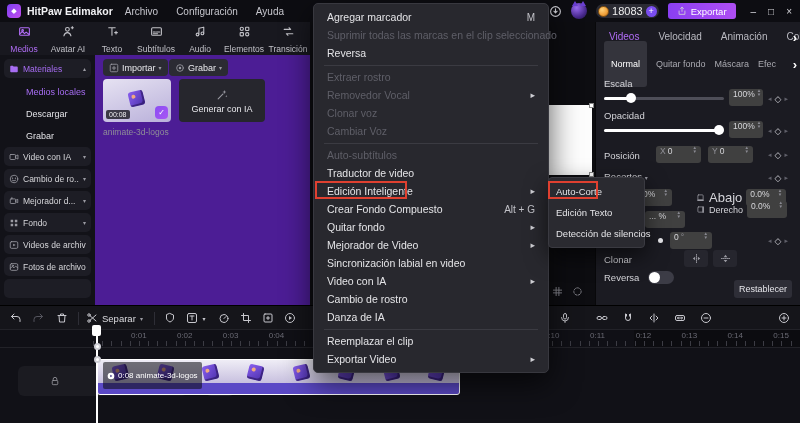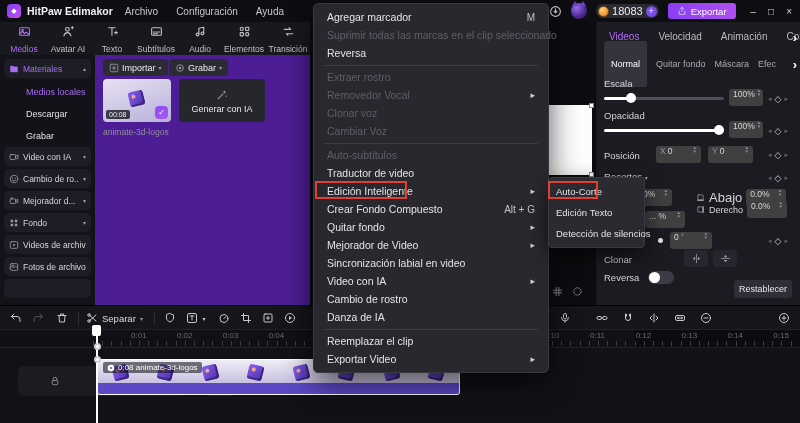--- a/index.html
+++ b/index.html
@@ -106,21 +106,21 @@
   #tracks{position:absolute;left:0;top:347px;width:800px;height:76px;background:#111117;border-top:1px solid #222228}
   #track-ctl{position:absolute;left:18px;top:18px;width:170px;height:30px;background:#1b1b21;border-radius:6px}
   .tc-ic{position:absolute;top:15px;transform:translate(-50%,-50%);color:#8f8f96;display:flex}
   #portada{position:absolute;left:205px;top:18px;width:30px;height:30px;background:#24242b;border-radius:6px;
            display:flex;align-items:center;justify-content:center;font-size:7.5px;color:#cfcfd4;overflow:hidden}
   #clip{position:absolute;left:97px;top:11px;width:363px;height:36px;border:1.5px solid #fff;border-radius:3px;overflow:hidden;background:#dcd8ea}
   #clip-thumbs{position:absolute;left:0;top:0;width:100%;height:24px;display:flex;align-items:center;justify-content:space-around;
                background:linear-gradient(180deg,#efedf6,#c6bede)}
   #clip-bar{position:absolute;left:0;bottom:0;width:100%;height:11px;background:#5b49c6}
   #clip-pill{position:absolute;left:5px;top:2px;display:flex;align-items:center;gap:3px;background:rgba(10,10,14,.55);
-             border-radius:2px;padding:1px 4px;font-size:8px;color:#fff;z-index:3}
+             border-radius:2px;padding:9px 4px;font-size:8px;color:#fff;z-index:3}
   #playhead{position:absolute;left:96px;top:325px;width:2px;height:98px;background:#fff;z-index:20}
   #ph-head{position:absolute;left:92px;top:325px;width:9px;height:11px;background:#fff;border-radius:2px;z-index:21}
   .ph-dot{position:absolute;left:93.5px;width:7px;height:7px;border-radius:50%;background:#fff;border:2px solid #cfcfd6;z-index:21}
 
   
   #ctx{position:absolute;left:313px;top:3px;width:236px;background:#28282e;border:1px solid #38383f;border-radius:5px;
        box-shadow:0 10px 30px rgba(0,0,0,.65);padding:4px 0;z-index:50}
   .mi{height:18px;display:flex;align-items:center;padding:0 13px;font-size:10.5px;color:#e4e4e7;white-space:nowrap}
   .mi.dis{color:#5f5f68}
   .mi .sc{margin-left:auto;font-size:10px;color:#c2c2c8}

